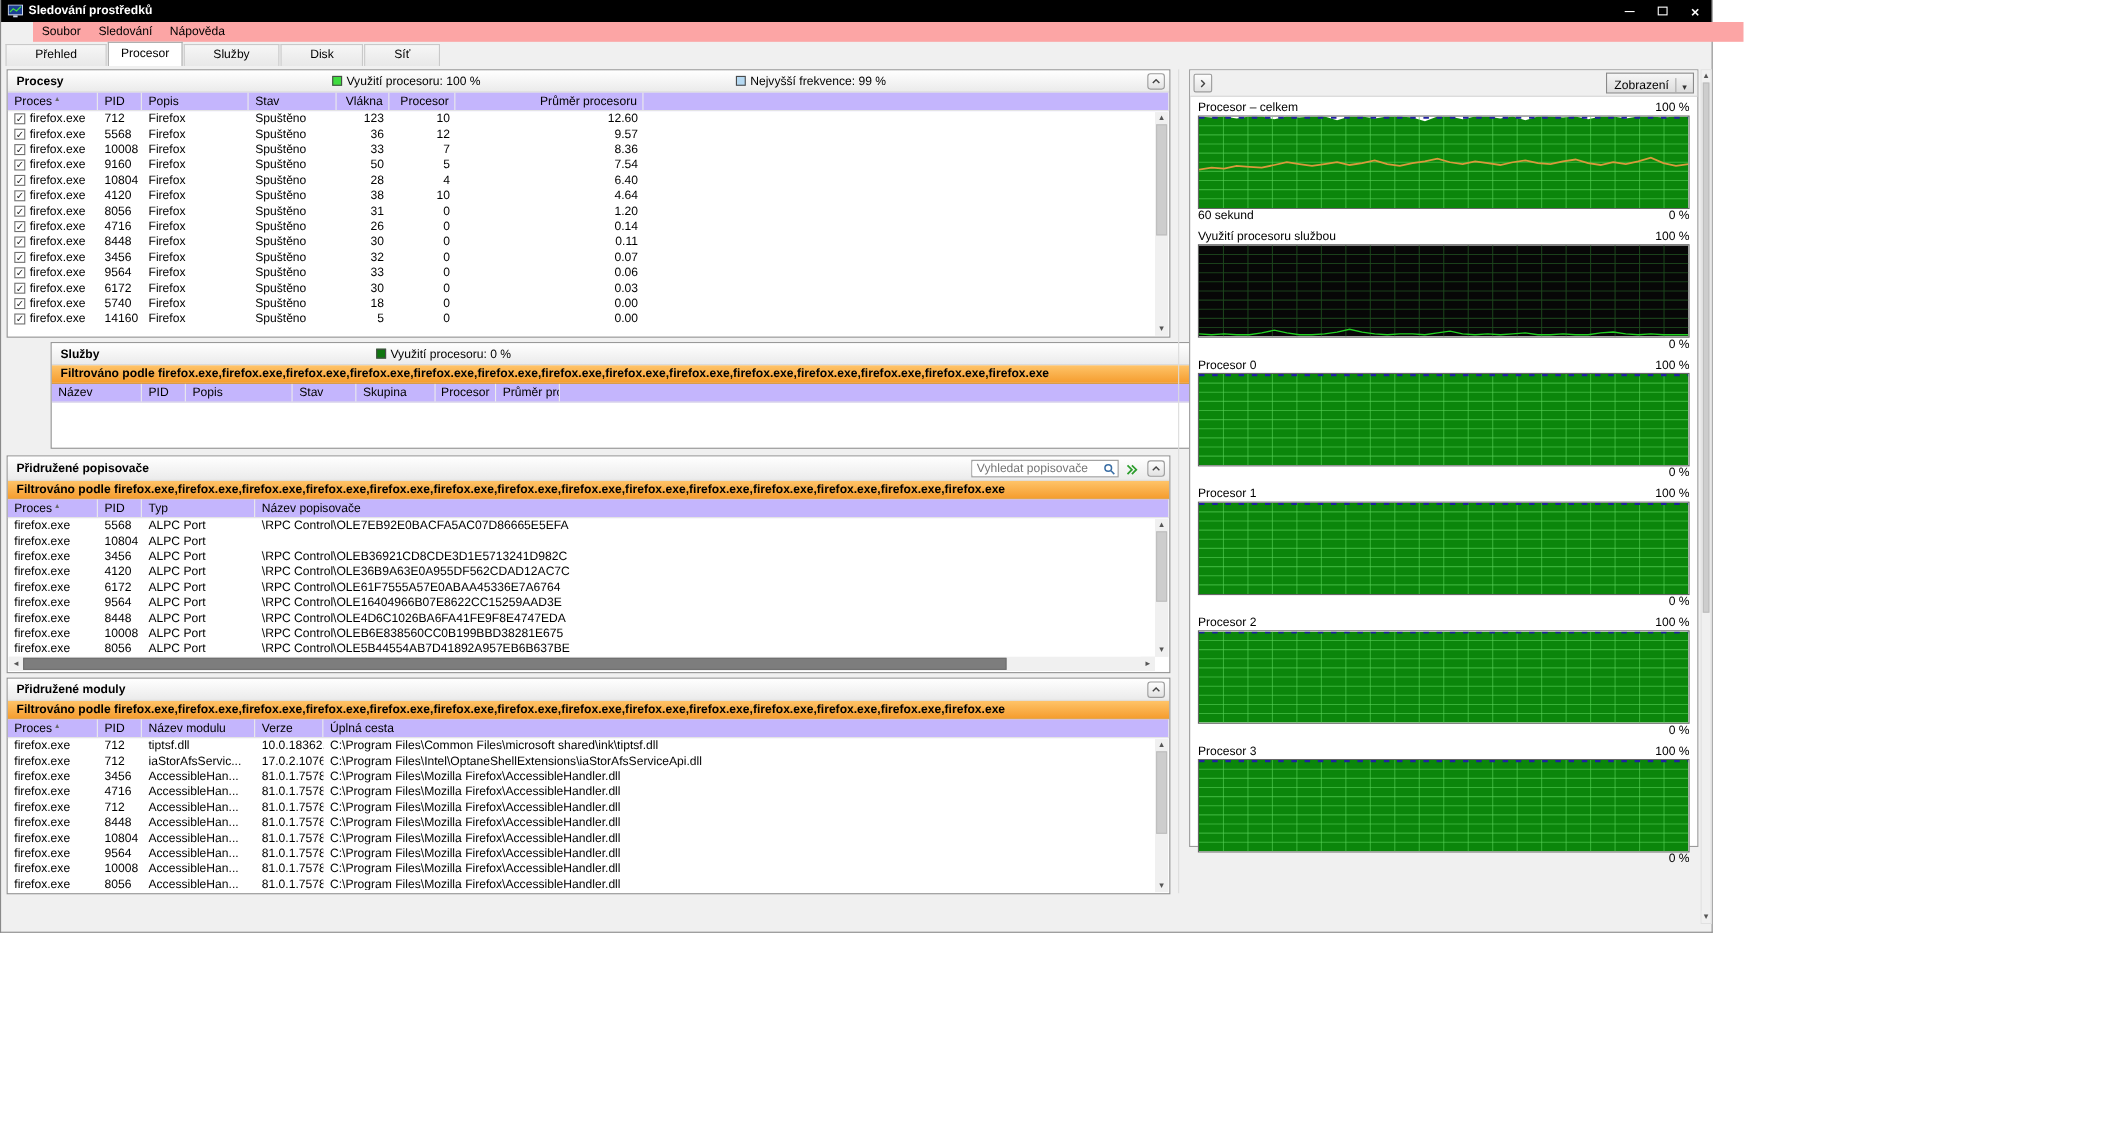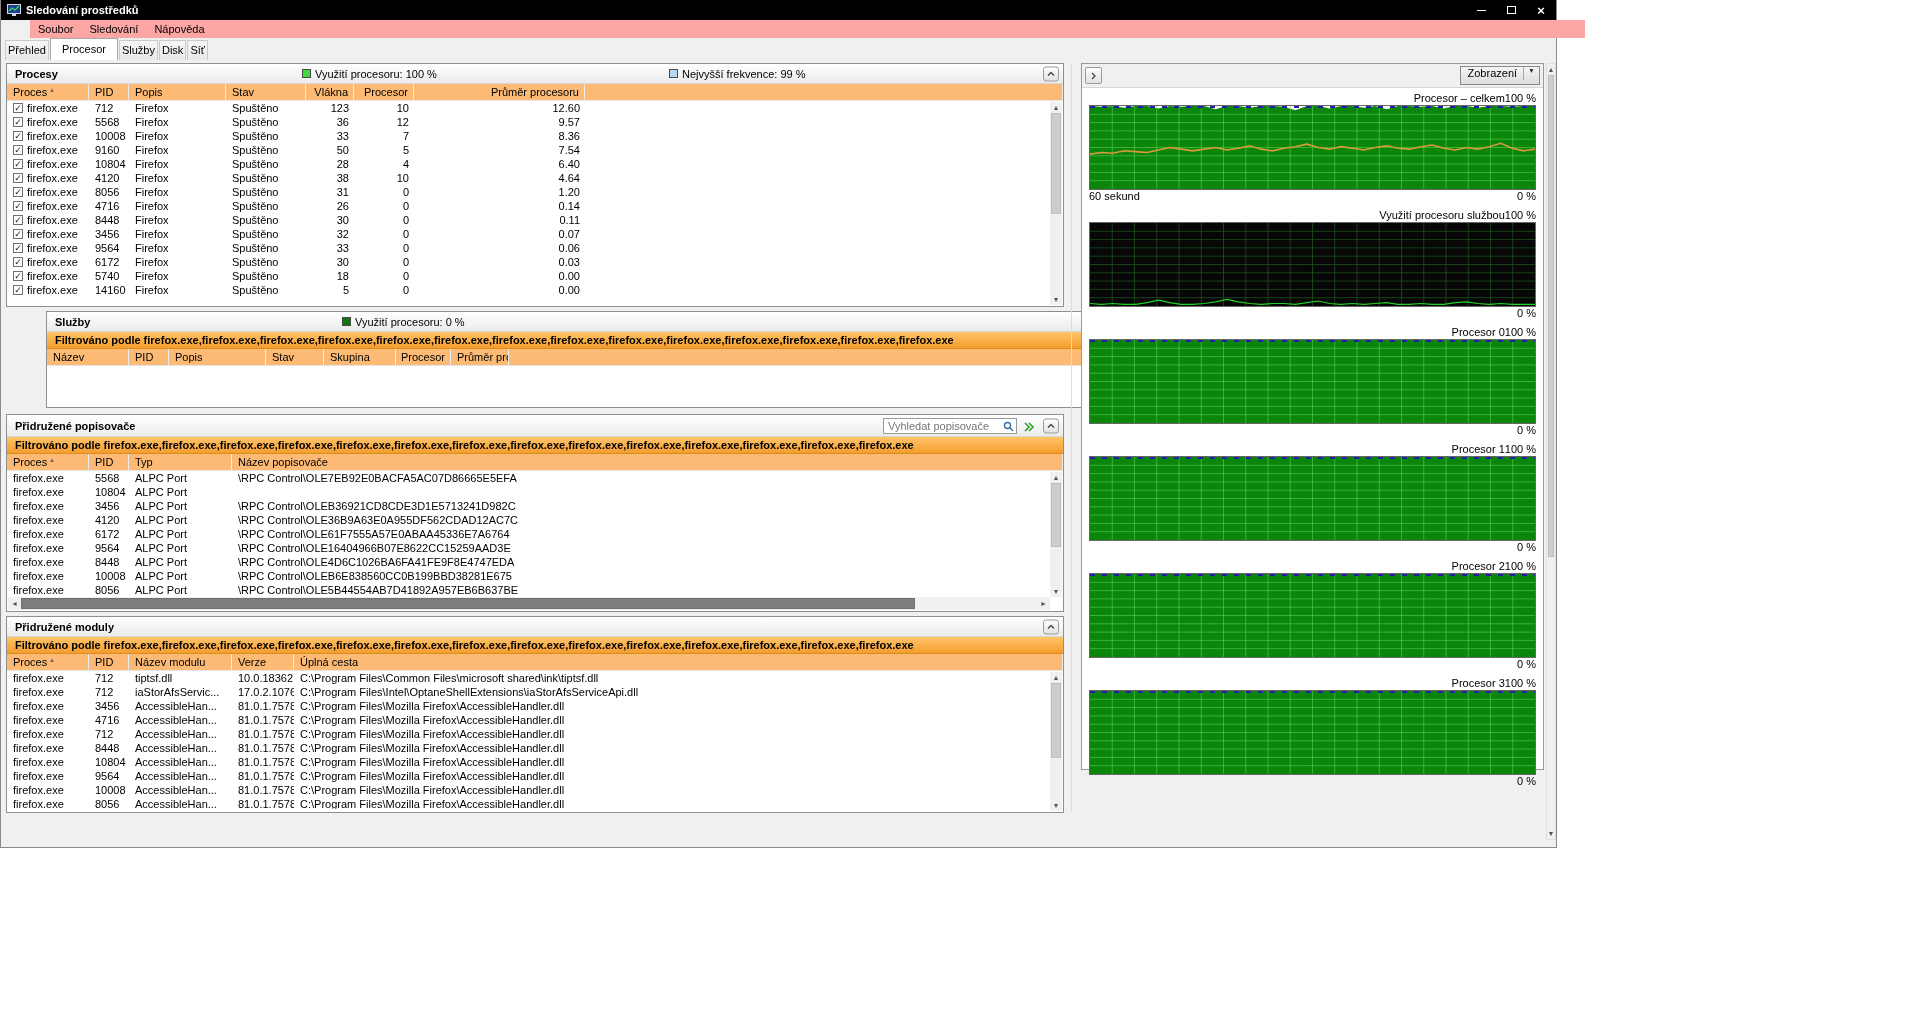--- a/index.html
+++ b/index.html
@@ -16,21 +16,21 @@
   .tspacer { flex:1; }
   .wbtn { width:30px; height:20px; display:flex; align-items:center; justify-content:center; color:#fff; cursor:default; }
   .minbar { width:9px; height:1px; background:#fff; }
   .maxbox { width:9px; height:8px; border:1px solid #fff; }
   .closex { font-size:13px; line-height:13px; }
 
   .menubar { position:absolute; left:0; top:20px; width:100%; height:18px; background:#fca5a5; display:flex; align-items:center; padding-left:8px;margin-left:29px; }
   .menuitem { margin-right:16px; }
 
   .tabbar { position:absolute; left:4px; top:38px; height:22px; display:flex; align-items:flex-end; }
-  .tab { display:inline-block; padding:3px 2px 4px; border:1px solid #c9c9c9; border-bottom:none;
+  .tab { display:inline-block; padding:3px 26px 4px; border:1px solid #c9c9c9; border-bottom:none;
          background:linear-gradient(#f6f6f6,#e8e8e8); margin-right:1px; font-size:11px; }
   .tab.active { background:#fff; border-color:#a8a8a8; padding:4px 11px 5px; }
 
   
   .panel { position:absolute; left:5px; width:1058px; background:#fff; border:1px solid #8f8f8f; overflow:hidden; }
   .p-processes { top:63px; height:244px; }
   .p-services  { top:311px; height:97px;margin-left:40px; }
   .p-handles   { top:414px; height:198px; }
   .p-modules   { top:616px; height:197px; }
 
@@ -41,21 +41,21 @@
   .legend { position:absolute; display:flex; align-items:center; gap:4px; font-size:11px; }
   .sq { width:9px; height:9px; display:inline-block; border:1px solid #4a4a4a; }
   .chev { position:absolute; right:4px; top:50%; transform:translateY(-50%); width:16px; height:15px;
           border:1px solid #9a9a9a; border-radius:3px; background:linear-gradient(#fdfdfd,#e2e2e2);
           display:flex; align-items:center; justify-content:center; }
 
   .filterbar { height:17px; background:linear-gradient(#ffc469,#f59d2f); border-bottom:1px solid #d98e20;
                font-size:11px; font-weight:bold; display:flex; align-items:center; padding-left:8px;
                white-space:nowrap; overflow:hidden; }
 
-  .thead { display:grid; height:17px; border-bottom:1px solid #e4e4e4; align-items:center; background:#fdba74; }
+  .thead { display:grid; height:17px; border-bottom:1px solid #e4e4e4; align-items:center; background:#c4b5fd; }
   .hcell { padding:0 3px 0 6px; height:100%; display:flex; align-items:center; border-right:1px solid #ececec;
            font-size:11px; white-space:nowrap; overflow:hidden; }
   .hcell.num { justify-content:flex-end; padding-right:5px; }
   .sortmark { font-size:7px; color:#666; margin-left:3px; transform:translateY(-2px); }
 
   .tbody { overflow:hidden; width:calc(100% - 13px); }
   .trow { display:grid; height:14px; align-items:center; }
   .cell { padding:0 3px 0 6px; font-size:11px; white-space:nowrap; overflow:hidden; display:flex; align-items:center; }
   .cell.num { justify-content:flex-end; padding-right:5px; }
   .grid-proc { grid-template-columns:82px 40px 97px 80px 48px 60px 171px 1fr; }
@@ -88,27 +88,27 @@
   .gobtn { position:absolute; right:26px; top:5px; width:16px; height:13px; display:flex; align-items:center; justify-content:center; }
 
   
   .divider { position:absolute; left:1070px; top:63px; width:1px; height:749px; background:#dcdcdc; }
   .rightcol { position:absolute; left:1080px; top:63px; width:463px; height:707px; background:#fff; border:1px solid #9a9a9a; }
   .rhead { height:24px; background:#f0f0f0; border-bottom:1px solid #d6d6d6; display:flex; align-items:center;
            justify-content:space-between; padding:0 3px; }
   .sqbtn { width:17px; height:17px; border:1px solid #9a9a9a; border-radius:2px; background:linear-gradient(#fdfdfd,#e2e2e2);
            display:flex; align-items:center; justify-content:center; }
   .viewsbtn { height:19px; border:1px solid #8a8a8a; background:linear-gradient(#f6f6f6,#dcdcdc);
-              display:flex; align-items:flex-start; padding:0 4px 0 7px; font-size:11px; }
+              display:flex; align-items:flex-end; padding:0 4px 0 7px; font-size:11px; }
   .vsep { width:1px; height:13px; background:#aaa; margin:0 4px 0 6px; }
   .varrow { font-size:7px; color:#333; }
 
   .graphs { padding:4px 7px 0 7px; }
   .gblock { margin-bottom:6px; }
-  .gtit { display:flex; justify-content:flex-end; font-size:11px; margin-bottom:1px; }
+  .gtit { display:flex; justify-content:space-between; font-size:11px; margin-bottom:1px; }
   .gbox { height:85px; border:1px solid #666; position:relative; overflow:hidden; background:#fff; }
   .gbot { display:flex; justify-content:space-between; font-size:11px; height:13px; }
 
   
   .winscroll { position:absolute; left:1545px; top:63px; width:10px; height:777px; background:#f0f0f0;
                border:1px solid #e0e0e0; display:flex; flex-direction:column; }
 </style>
 </head>
 <body>
 

